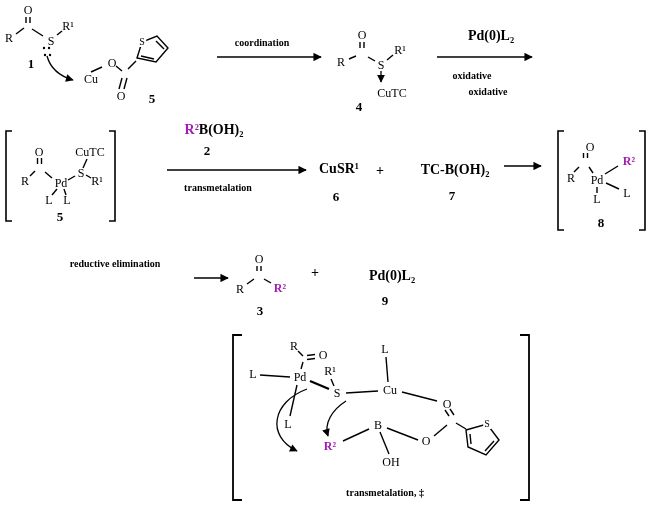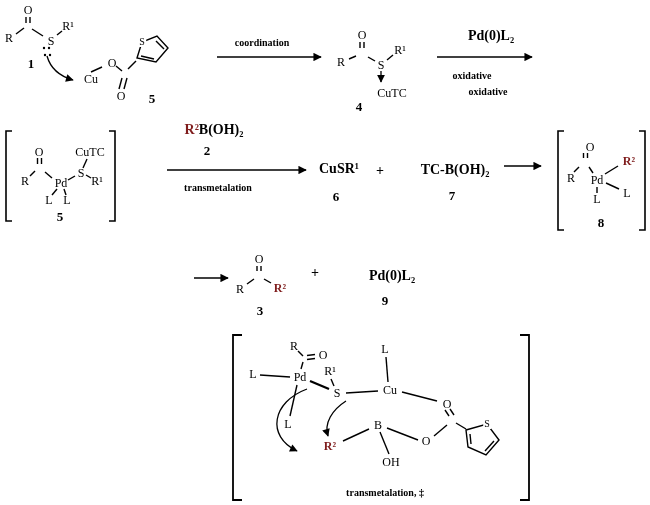--- a/index.html
+++ b/index.html
@@ -3,21 +3,21 @@
 <meta charset="utf-8">
 <style>
   html,body{margin:0;padding:0;background:#fff;}
   #stage{position:relative;width:650px;height:505px;background:#fff;overflow:hidden;
          font-family:"Liberation Serif",serif;color:#000;}
   .t{position:absolute;transform:translate(-50%,-50%);font-size:12px;line-height:1;
      white-space:nowrap;font-family:"Liberation Serif",serif;}
   .num{font-weight:bold;font-size:13px;}
   .step{font-weight:bold;font-size:10px;}
   .formula{font-weight:bold;font-size:14px;}
-  .red{color:#7f1d1d;font-weight:bold;}
+  .red{color:#a21caf;font-weight:bold;}
   .ringS{font-size:10px;background:#fff;padding:0 1px;}
   .grp{display:flex;flex-direction:row;align-items:baseline;}
   svg{position:absolute;left:0;top:0;}
 </style>
 </head>
 <body>
 
 <div id="stage">
 
   <svg width="650" height="505" viewBox="0 0 650 505">
@@ -190,20 +190,21 @@
   <span class="t num" style="left:452px;top:195px">7</span>
 
   <span class="t" style="left:590px;top:147px">O</span>
   <span class="t" style="left:571px;top:178px">R</span>
   <span class="t" style="left:597px;top:180px">Pd</span>
   <span class="t red" style="left:629px;top:161px">R²</span>
   <span class="t" style="left:597px;top:199px">L</span>
   <span class="t" style="left:627px;top:193px">L</span>
   <span class="t num" style="left:601px;top:222px">8</span>
 
+  <span class="t step" style="left:115px;top:264px">reductive elimination</span>
   <span class="t" style="left:259px;top:259px">O</span>
   <span class="t" style="left:240px;top:289px">R</span>
   <span class="t red" style="left:280px;top:288px">R²</span>
   <span class="t num" style="left:260px;top:310px">3</span>
   <span class="t formula" style="left:315px;top:273px">+</span>
   <span class="t formula" style="left:392px;top:276px">Pd(0)L₂</span>
   <span class="t num" style="left:385px;top:300px">9</span>
 
   <span class="t" style="left:294px;top:346px">R</span>
   <span class="t" style="left:323px;top:355px">O</span>

